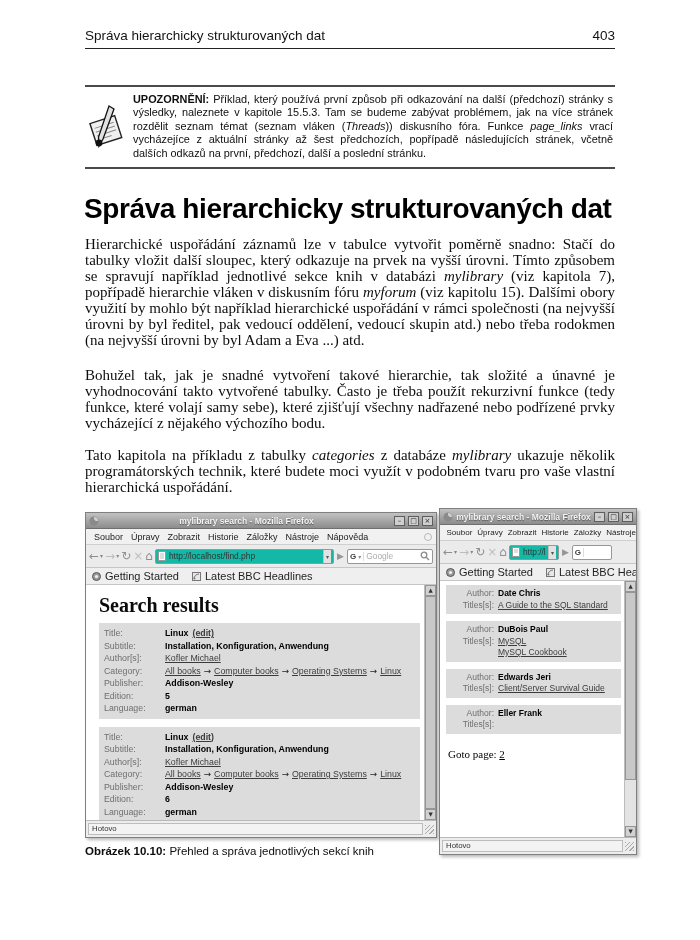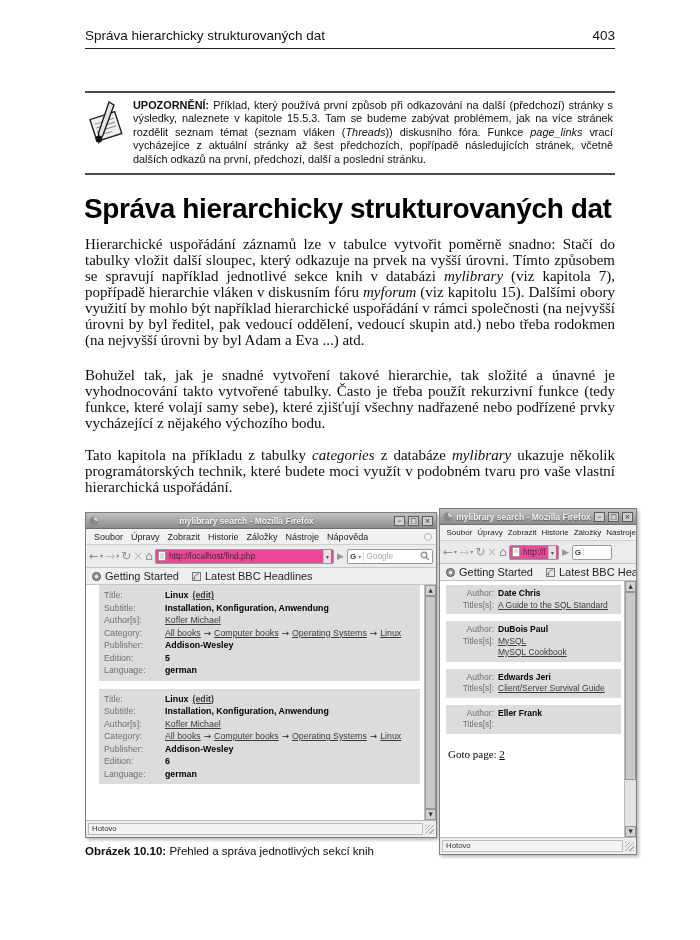--- a/index.html
+++ b/index.html
@@ -6,23 +6,23 @@
   .page{position:relative;width:700px;height:940px;background:#fff;overflow:hidden;
         font-family:"Liberation Sans",sans-serif;color:#111;}
 
   
   .rhead{position:absolute;left:85px;top:28px;width:530px;display:flex;
          justify-content:space-between;align-items:flex-end;
          border-bottom:1.6px solid #222;padding-bottom:5px;
          font-size:13.5px;color:#131313;}
 
   
-  .warn{position:absolute;left:85px;top:91px;width:530px;box-sizing:border-box;
+  .warn{position:absolute;left:85px;top:85px;width:530px;box-sizing:border-box;
         border-top:2px solid #4a4a4a;border-bottom:2px solid #4a4a4a;
-        padding:6px 2px 7px 2px;display:flex;align-items:flex-start;}
+        padding:6px 2px 7px 2px;display:flex;align-items:center;}
   .warnicon{flex:none;margin:2px 9px 0 1px;}
   .warntext{margin:0;font-size:10.9px;line-height:13.4px;color:#0e0e0e;text-align:justify;}
   .warntext b{font-weight:bold;}
   .warntext i{font-style:italic;}
 
   
   h1.title{position:absolute;left:84px;top:193px;margin:0;font-size:28px;
            letter-spacing:-0.4px;font-weight:bold;color:#000;}
   .body{position:absolute;left:85px;width:530px;margin:0;
         font-family:"Liberation Serif",serif;font-size:15px;line-height:16px;
@@ -51,21 +51,21 @@
   .winR .mi{font-size:8px;padding:0 2.5px;}
   .throb{margin-left:auto;flex:none;width:8px;height:8px;border:1.5px solid #b9b9b9;
          border-radius:50%;box-sizing:border-box;}
 
   .nav{flex:none;height:22px;display:flex;align-items:center;gap:2px;background:#ebebeb;
        border-bottom:1px solid #c6c6c6;padding:0 3px;overflow:hidden;white-space:nowrap;}
   .glyph{font-family:"DejaVu Sans",sans-serif;}
   .nbtn{flex:none;font-size:12px;color:#8f8f8f;line-height:1;}
   .nbtn.dim{color:#bdbdbd;}
   .caret{font-size:6px;color:#8a8a8a;margin-left:1px;vertical-align:2px;}
-  .urlbox{display:flex;align-items:center;gap:3px;background:#ec4899;border:1px solid #979797;
+  .urlbox{display:flex;align-items:center;gap:3px;background:#14b8a6;border:1px solid #979797;
           border-radius:2px;height:15px;padding:0 2px;box-sizing:border-box;flex:1;min-width:0;}
   .winR .urlbox{flex:0 0 50px;}
   .urltext{flex:1;min-width:0;font-size:8.4px;color:#333;white-space:nowrap;overflow:hidden;}
   .urlcaret{flex:none;font-size:6px;color:#555;background:#e2e2e2;border-left:1px solid #c0c0c0;
             align-self:stretch;display:flex;align-items:center;padding:0 2px;}
   .gobtn{flex:none;font-size:9px;color:#969696;padding:0 1px;}
   .gbox{flex:none;display:flex;align-items:center;gap:2px;background:#fff;
         border:1px solid #979797;border-radius:2px;height:15px;width:86px;
         padding:0 2px;box-sizing:border-box;}
   .winR .gbox{width:40px;}
@@ -217,20 +217,21 @@
         <span class="bm">
             <svg width="9" height="9" viewBox="0 0 9 9">
               <rect x="0.5" y="0.5" width="8" height="8" fill="#e8e8e8" stroke="#777"></rect>
               <path d="M2 7 A5 5 0 0 1 7 2" stroke="#777" fill="none"></path>
               <circle cx="2.5" cy="6.5" r="0.9" fill="#777"></circle>
             </svg>
             <span>Latest BBC Headlines</span>
           </span>
       </div>
       <div class="content">
+        <h2 class="sr">Search results</h2>
 
         <div class="recL">
           <div class="row">
               <span class="lbl">Title:</span>
               <span class="rv"><span class="tval">Linux</span><span class="lnk b ml">(edit)</span></span>
             </div>
           <div class="row">
               <span class="lbl">Subtitle:</span>
               <span class="rv val">Installation, Konfiguration, Anwendung</span>
             </div>

